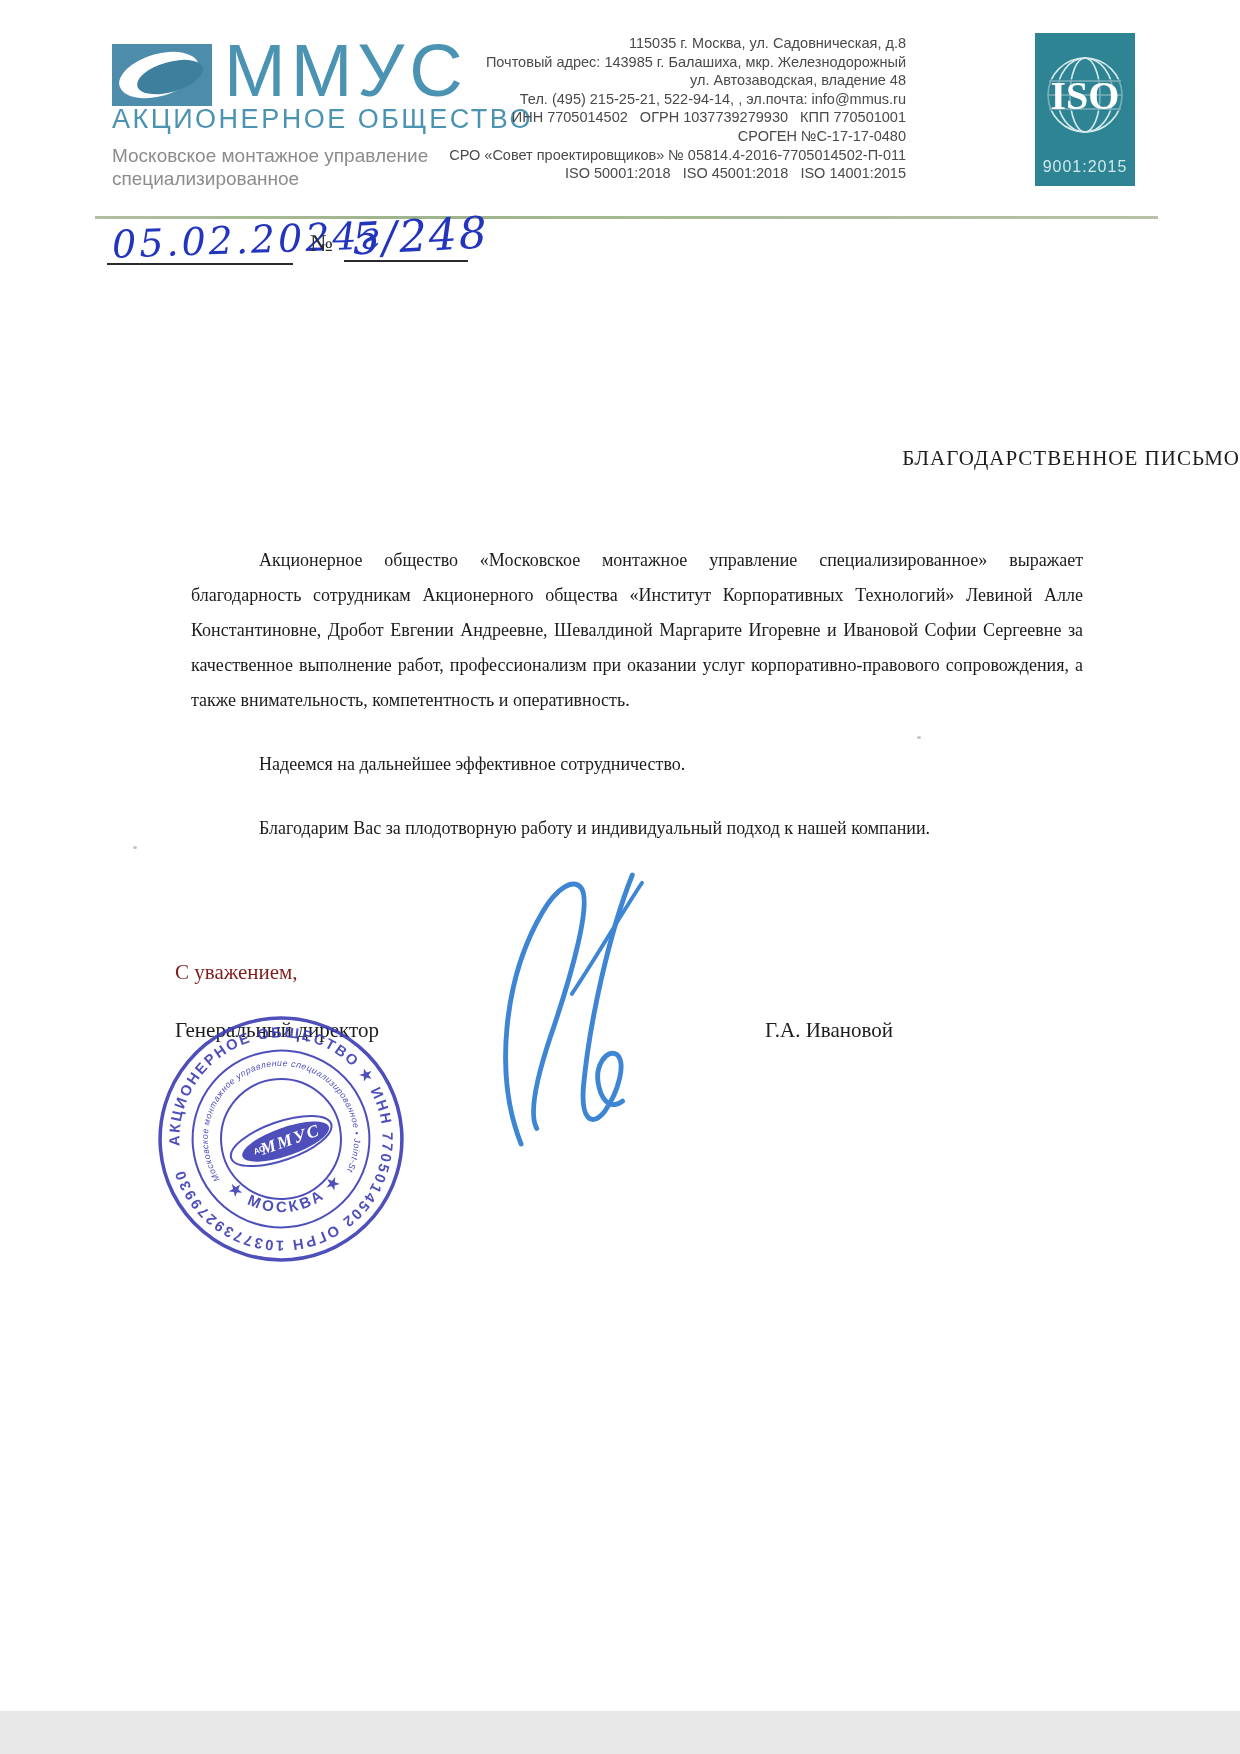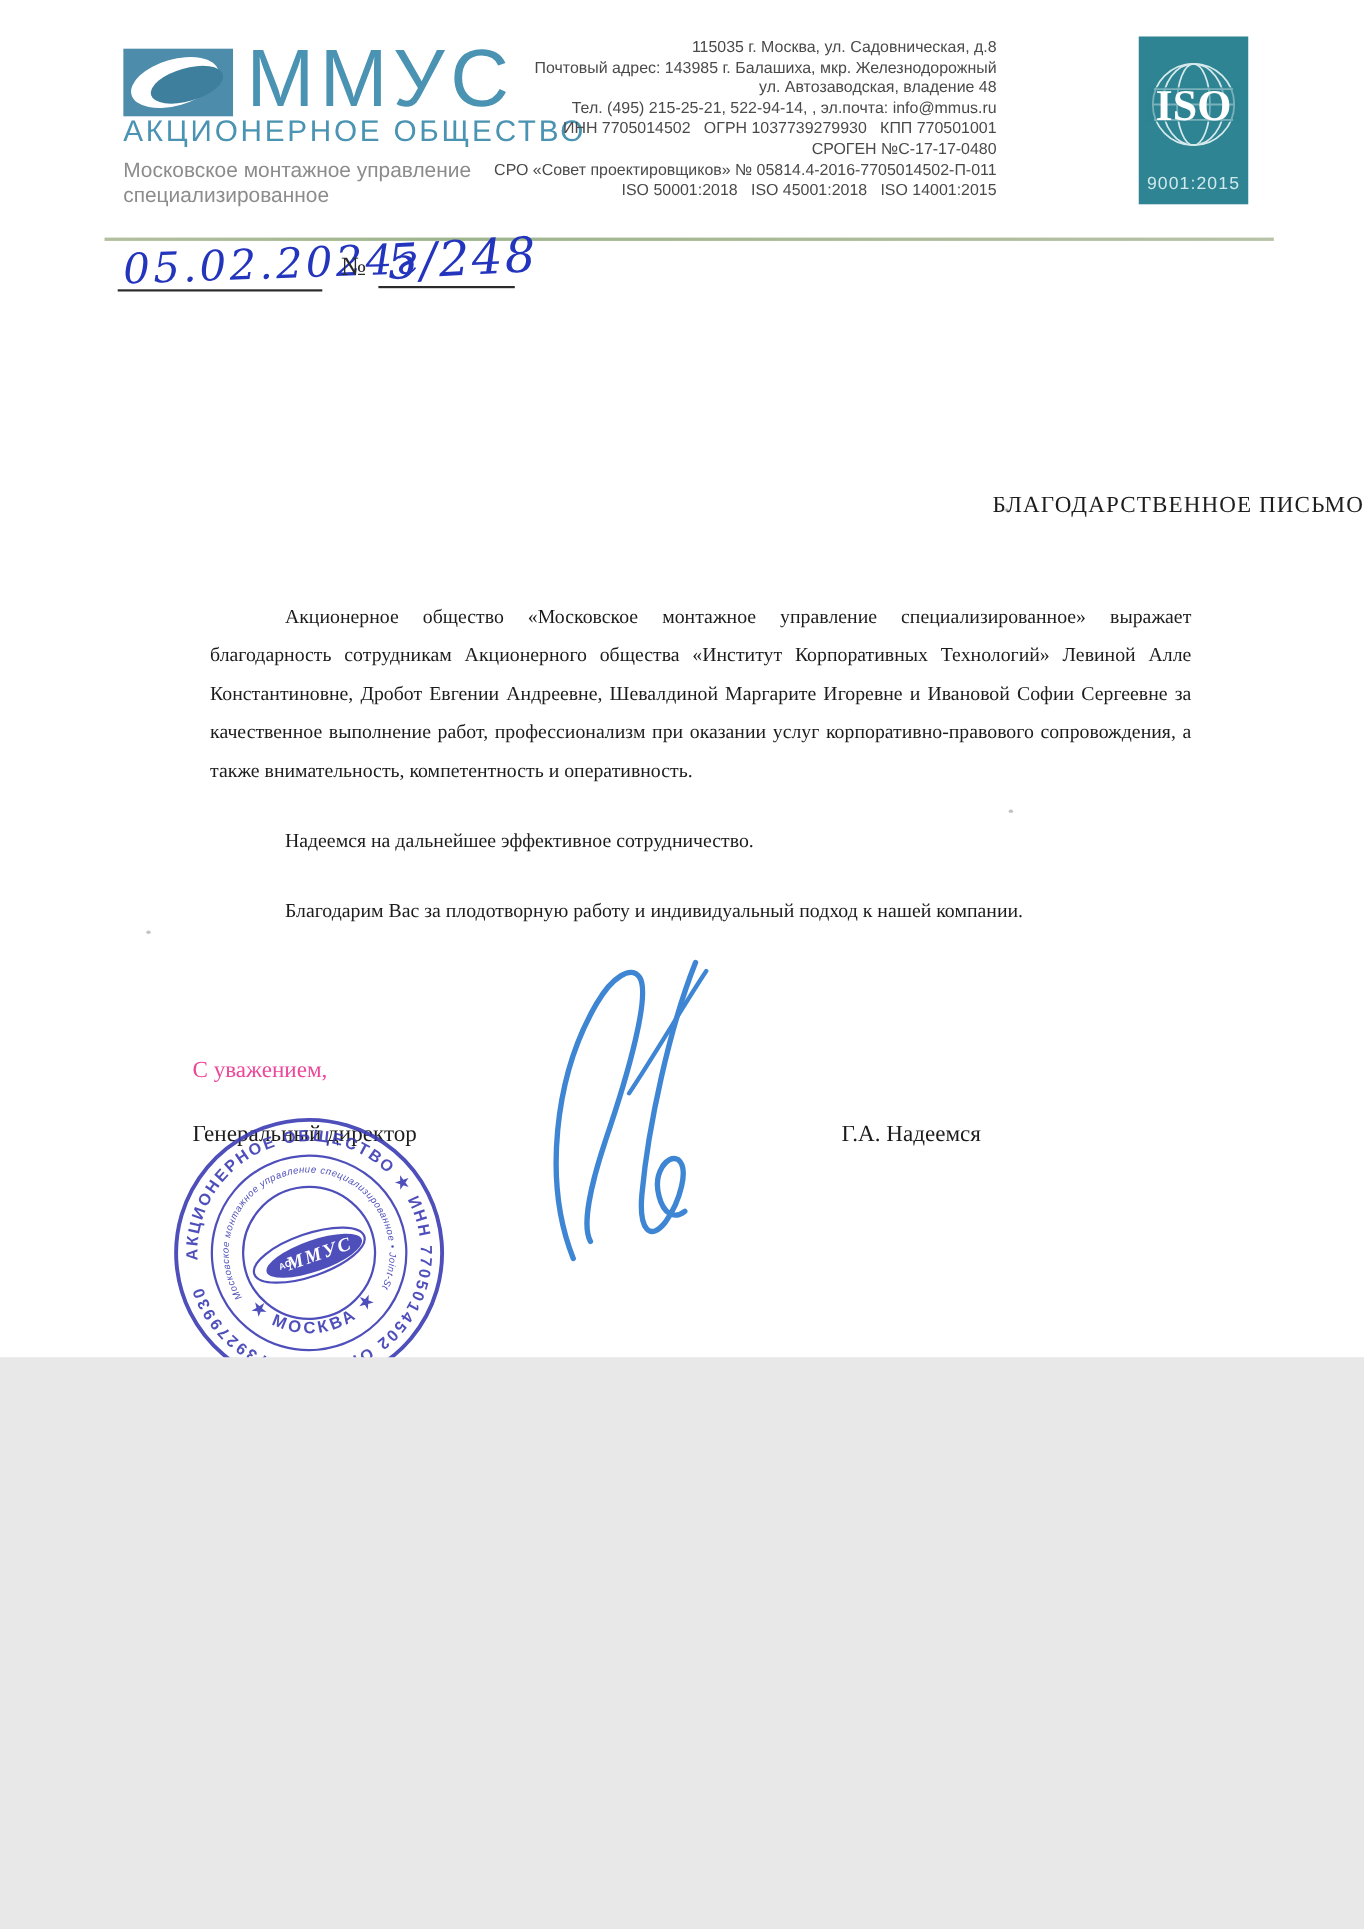--- a/index.html
+++ b/index.html
@@ -1,17 +1,17 @@
 <!DOCTYPE html>
 <html><head>
 <meta charset="utf-8">
 <style>
   html,body{margin:0;padding:0;background:#e8e8e8;}
   .page{
-    position:relative;width:1240px;height:1234px;margin:0 auto;
+    position:relative;width:1240px;height:1711px;margin:0 auto;
     background:#ffffff;overflow:hidden;
     font-family:"Liberation Sans",sans-serif;color:#222;
   }
   
   .logo-mark{position:absolute;left:112px;top:44px;width:100px;height:62px;}
   .logo-acronym{
     position:absolute;left:224px;top:34px;
     font-size:74px;font-weight:400;letter-spacing:5px;color:#4a93b2;line-height:1;
   }
   .org-type{
@@ -53,21 +53,21 @@
     font-family:"Liberation Serif",serif;font-size:21px;letter-spacing:1px;color:#1d1d1d;
   }
   .body-text{
     position:absolute;left:191px;top:543px;width:892px;
     font-family:Liberation Serif, serif;font-size:18px;line-height:35px;
     text-align:justify;color:#1c1c1c;
   }
   .body-text p{margin:0 0 29px 0;text-indent:68px;}
   .closing{
     position:absolute;left:175px;top:960px;
-    font-family:"Liberation Serif",serif;font-size:21px;color:#ec4899;
+    font-family:"Liberation Serif",serif;font-size:21px;color:#7f1d1d;
   }
   .signer-title{
     position:absolute;left:175px;top:1018px;
     font-family:"Liberation Serif",serif;font-size:21px;color:#1c1c1c;
   }
   .signer-name{
     position:absolute;left:765px;top:1018px;
     font-family:"Liberation Serif",serif;font-size:21px;color:#1c1c1c;
   }
   .signature{position:absolute;left:488px;top:868px;width:195px;height:285px;opacity:.92;}
@@ -131,21 +131,21 @@
   <div class="title">БЛАГОДАРСТВЕННОЕ ПИСЬМО</div>
 
   <div class="body-text">
     <p>Акционерное общество «Московское монтажное управление специализированное» выражает благодарность сотрудникам Акционерного общества «Институт Корпоративных Технологий» Левиной Алле Константиновне, Дробот Евгении Андреевне, Шевалдиной Маргарите Игоревне и Ивановой Софии Сергеевне за качественное выполнение работ, профессионализм при оказании услуг корпоративно-правового сопровождения, а также внимательность, компетентность и оперативность.</p>
     <p>Надеемся на дальнейшее эффективное сотрудничество.</p>
     <p>Благодарим Вас за плодотворную работу и индивидуальный подход к нашей компании.</p>
   </div>
 
   <div class="closing">С уважением,</div>
   <div class="signer-title">Генеральный директор</div>
-  <div class="signer-name">Г.А. Надеемся</div>
+  <div class="signer-name">Г.А. Ивановой</div>
 
   <svg class="signature" viewBox="0 0 200 290">
     <g stroke="#2e7bd0" stroke-width="5" fill="none" stroke-linecap="round">
       <path d="M34,282 C6,212 16,112 56,44 C70,20 88,8 96,20 C106,36 86,108 64,172 C50,214 42,252 50,266"></path>
       <path d="M148,6 C124,66 104,158 98,222 C95,256 106,266 120,248 C134,228 142,198 132,190 C122,184 108,202 114,224 C118,240 128,246 138,238"></path>
       <path d="M86,128 C110,92 138,44 158,14" stroke-width="4"></path>
     </g>
   </svg>
 
   <svg class="stamp" viewBox="0 0 250 250">

